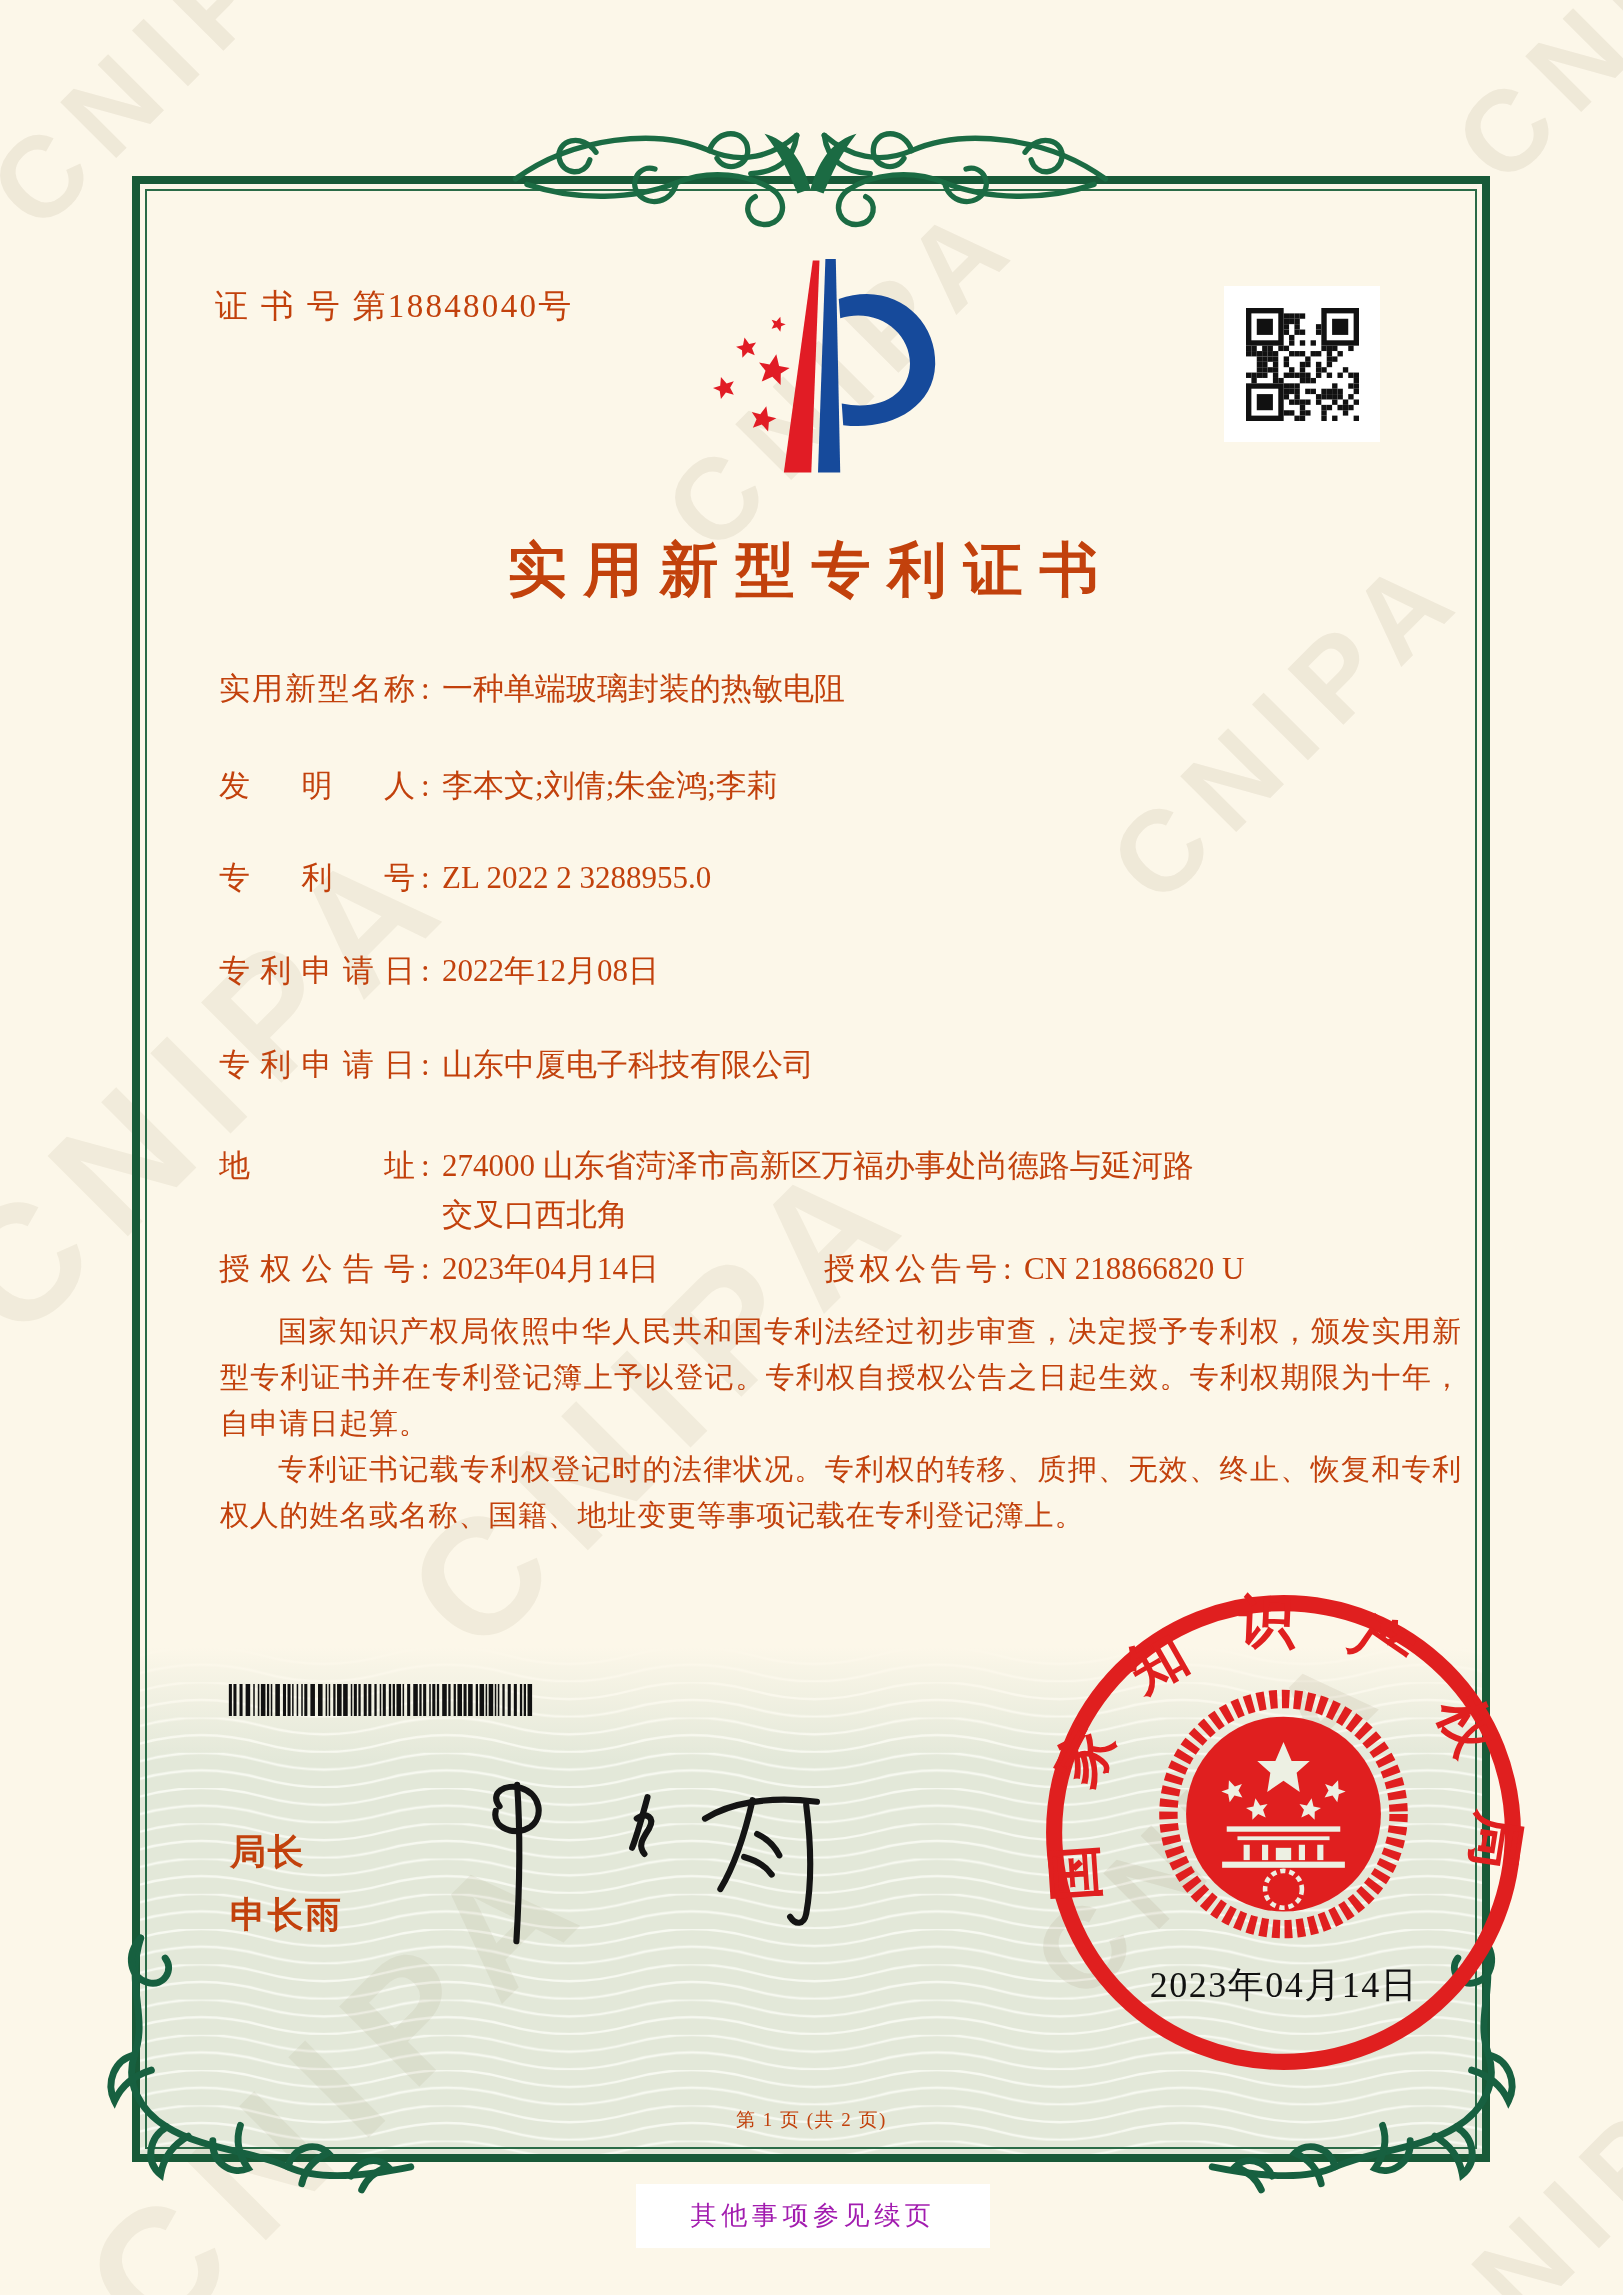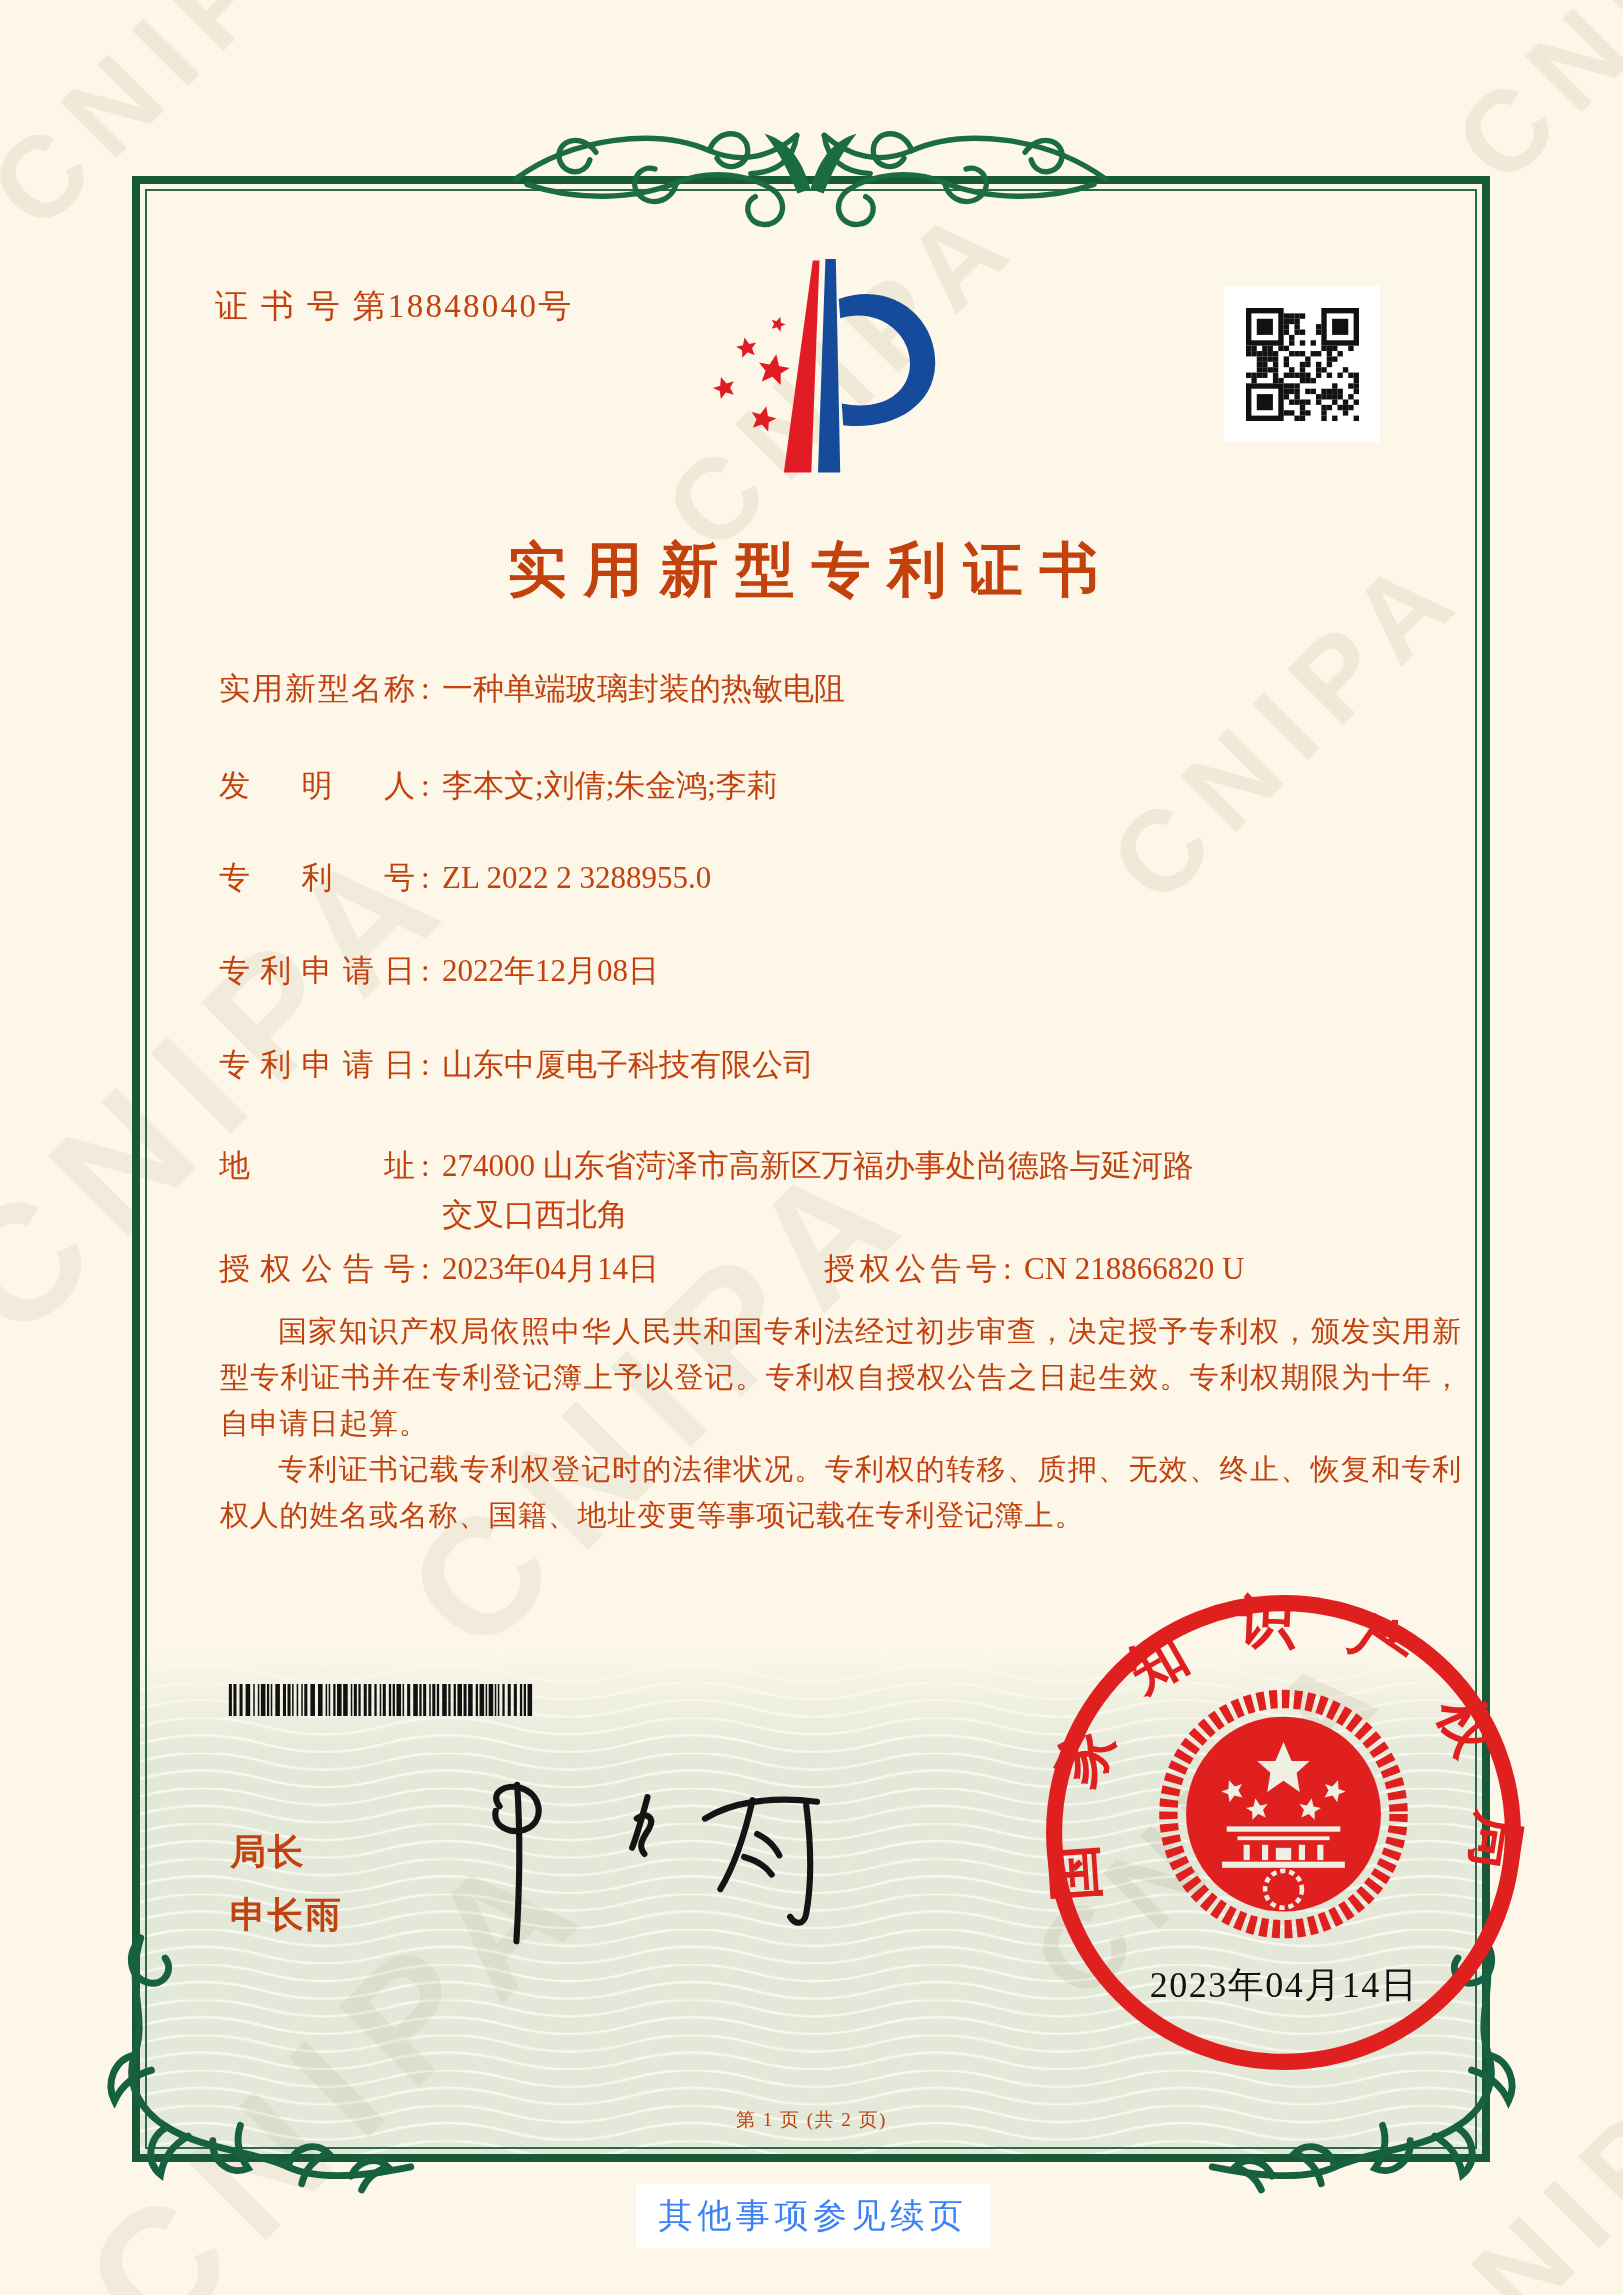--- a/index.html
+++ b/index.html
@@ -42,21 +42,21 @@
   .barcode{position:absolute;left:228px;top:1684px;z-index:4;}
   .qr-box{position:absolute;left:1224px;top:286px;width:156px;height:156px;background:#fff;z-index:4;}
   .qr-box svg{position:absolute;left:21.5px;top:21.5px;}
   .logo{position:absolute;left:690px;top:253px;z-index:4;}
   .seal-svg{position:absolute;left:1038px;top:1587px;z-index:5;}
   .seal-date{left:1096px;top:1961px;width:376px;text-align:center;font-size:36px;
     letter-spacing:1.5px;z-index:6;color:#111;}
   .page-no{left:0;top:2107px;width:1623px;text-align:center;font-size:19px;letter-spacing:1.5px;}
   .cont-box{position:absolute;left:636px;top:2184px;width:354px;height:64px;background:#ffffff;
     z-index:4;text-align:center;}
-  .cont-box span{font-size:34px;letter-spacing:4.6px;line-height:64px;color:#3b82f6;}
+  .cont-box span{font-size:26px;letter-spacing:4.6px;line-height:64px;color:#a21caf;}
 </style>
 </head>
 <body>
 
 <div class="page">
 
   <svg class="waves" width="1349" height="512" viewBox="0 0 1760 668">
     <defs>
       <pattern id="wv" width="320" height="46" patternUnits="userSpaceOnUse">
         <path d="M0,34 Q80,12 160,34 T320,34" fill="none" stroke="#f7f9f1" stroke-width="3"></path>

